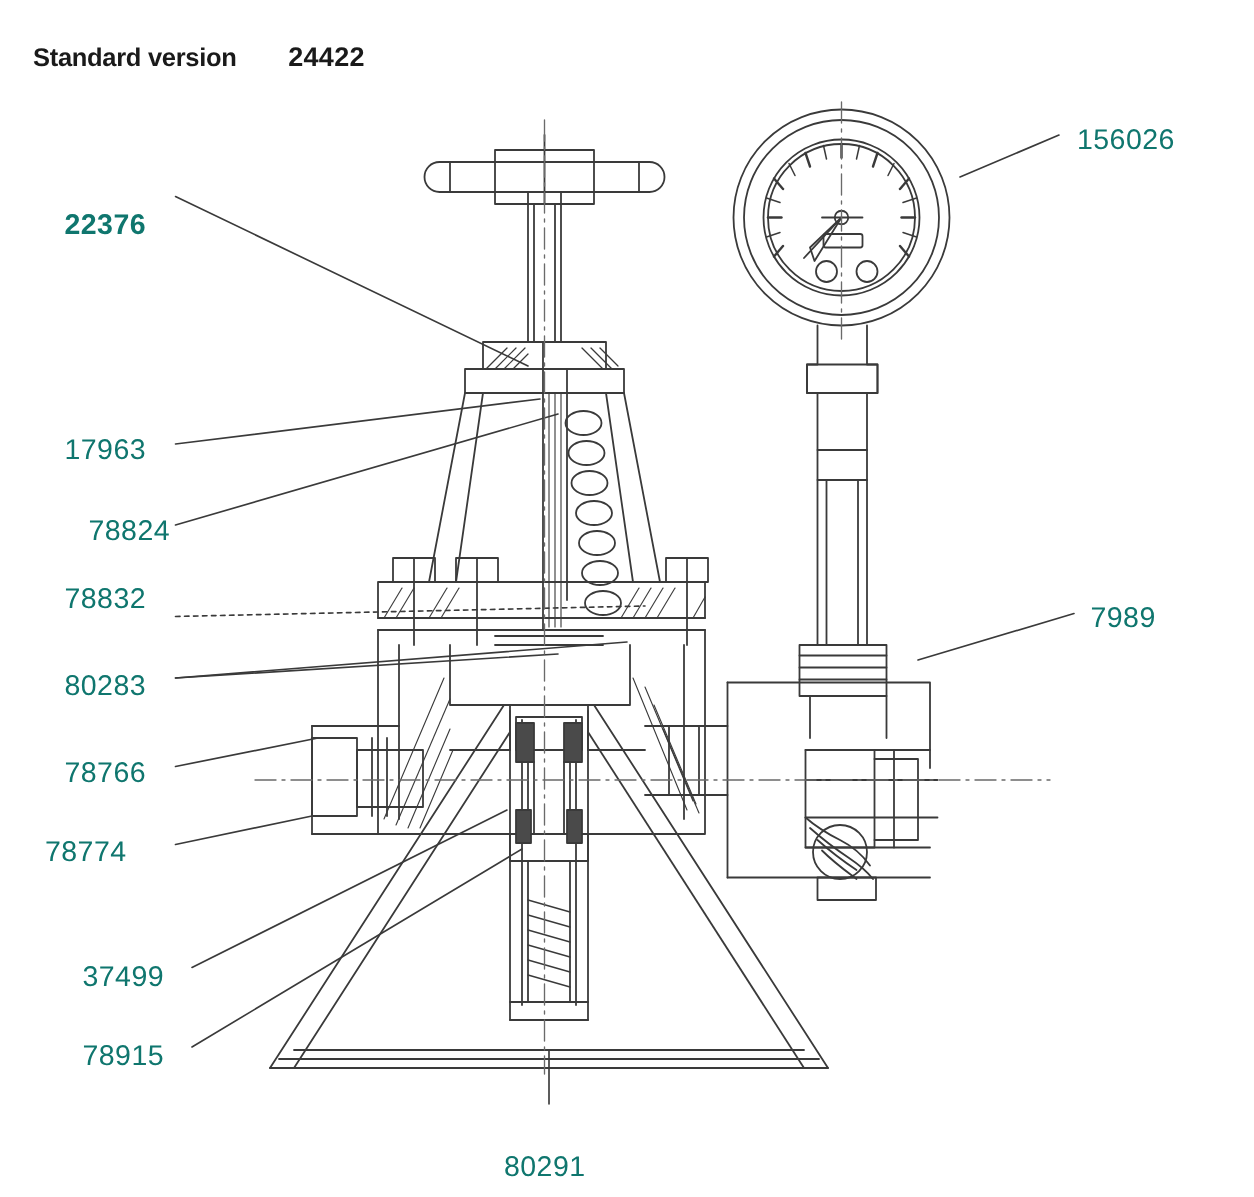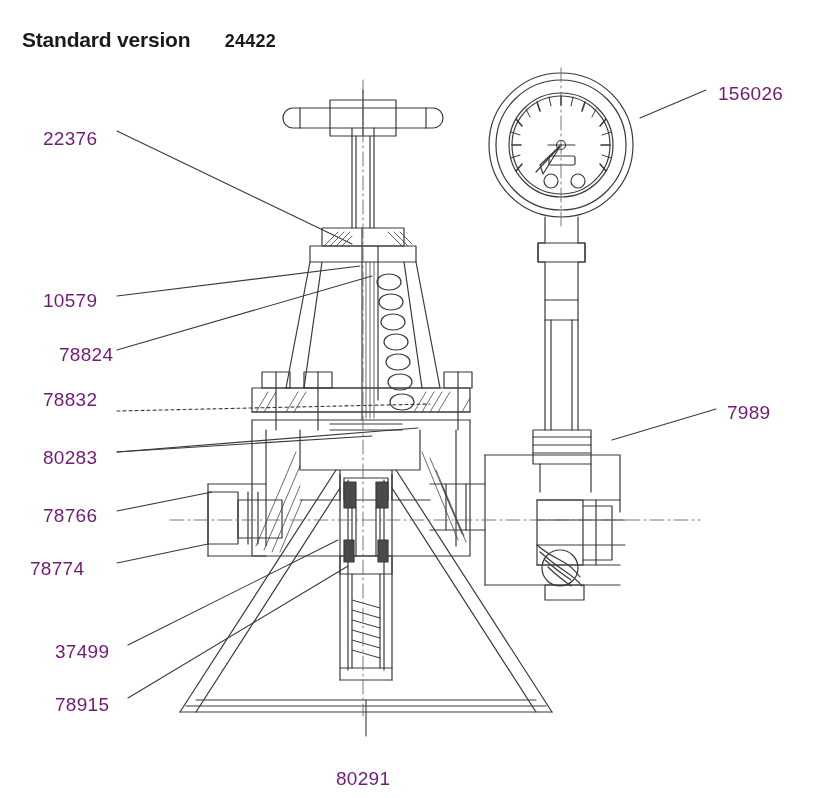--- a/index.html
+++ b/index.html
@@ -17,36 +17,36 @@
     background: #ffffff;
     overflow: hidden;
   }
   #title-row {
     position: absolute;
     left: 22px;
     top: 28px;
     white-space: nowrap;
   }
   #title-row .t-label {
-    font-size: 21px;
+    font-size: 17px;
     font-weight: bold;
     color: #1a1a1a;
     letter-spacing: -0.2px;
   }
   #title-row .t-code {
     font-size: 18px;
     font-weight: bold;
     color: #1a1a1a;
     margin-left: 30px;
     letter-spacing: 0.2px;
   }
   .callout {
     position: absolute;
     font-size: 19px;
-    color: #701a75;
+    color: #0f766e;
     white-space: nowrap;
     letter-spacing: 0.3px;
   }
   #svg-layer {
     position: absolute;
     left: 0;
     top: 0;
     width: 836px;
     height: 798px;
   }
@@ -330,22 +330,22 @@
       <g stroke="#6a6a6a" stroke-width="0.9" stroke-dasharray="14,4,2,4">
         <line x1="363" y1="80" x2="363" y2="716"></line>
         <line x1="170" y1="520" x2="700" y2="520"></line>
         <line x1="561" y1="68" x2="561" y2="230"></line>
       </g>
 
     </g>
   </svg>
 
   <div class="callout" style="left:718px; top:83px;">156026</div>
-  <div class="callout" style="left:43px;  top:128px;">22376</div>
-  <div class="callout" style="left:43px;  top:290px;">10579</div>
+  <div class="callout" style="left:43px;  top:140px;font-weight:bold;">22376</div>
+  <div class="callout" style="left:43px;  top:290px;">17963</div>
   <div class="callout" style="left:59px;  top:344px;">78824</div>
   <div class="callout" style="left:43px;  top:389px;">78832</div>
   <div class="callout" style="left:43px;  top:447px;">80283</div>
   <div class="callout" style="left:727px; top:402px;">7989</div>
   <div class="callout" style="left:43px;  top:505px;">78766</div>
   <div class="callout" style="left:30px;  top:558px;">78774</div>
   <div class="callout" style="left:55px;  top:641px;">37499</div>
   <div class="callout" style="left:55px;  top:694px;">78915</div>
   <div class="callout" style="left:336px; top:748px;margin-top:20px;">80291</div>
 

